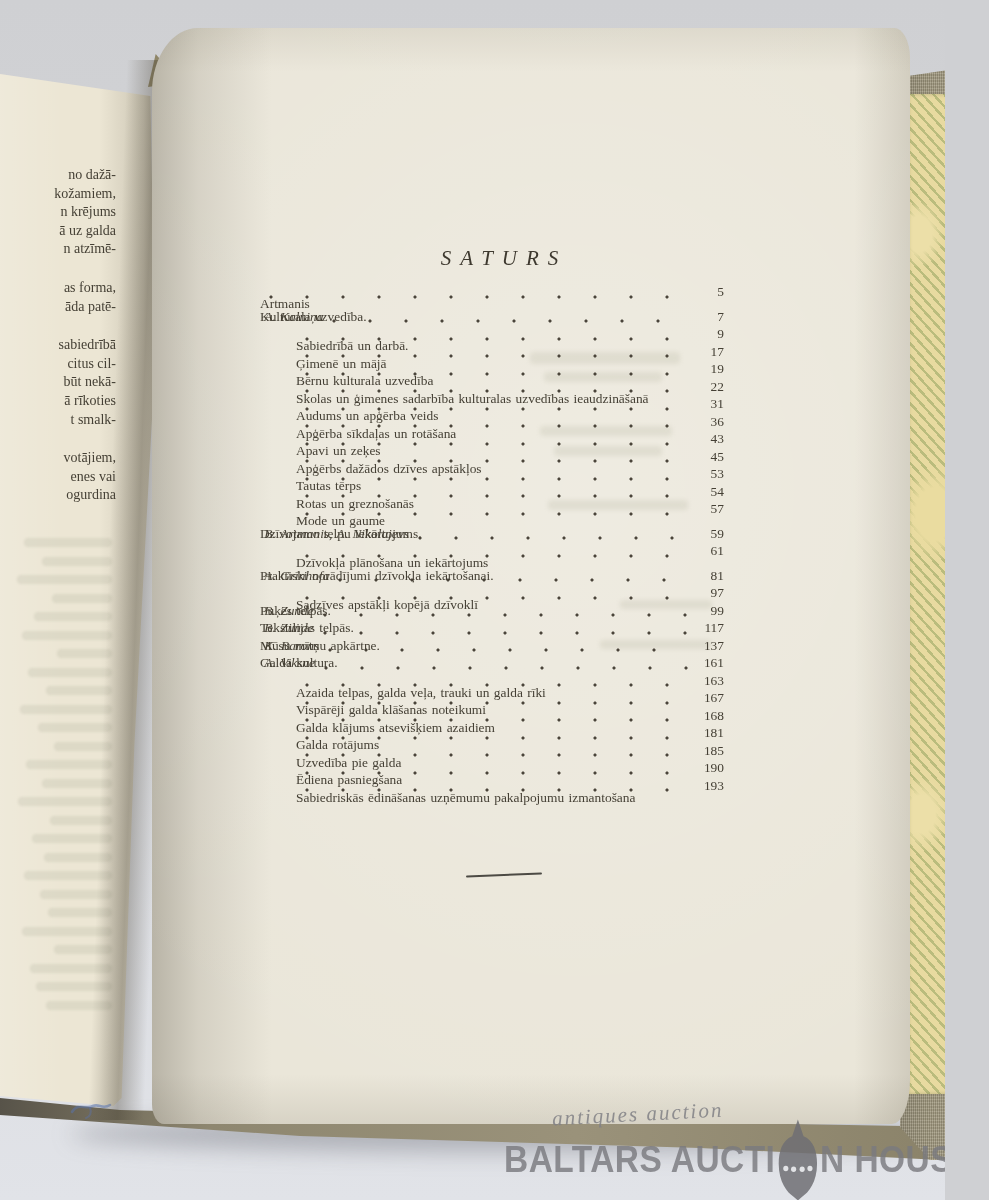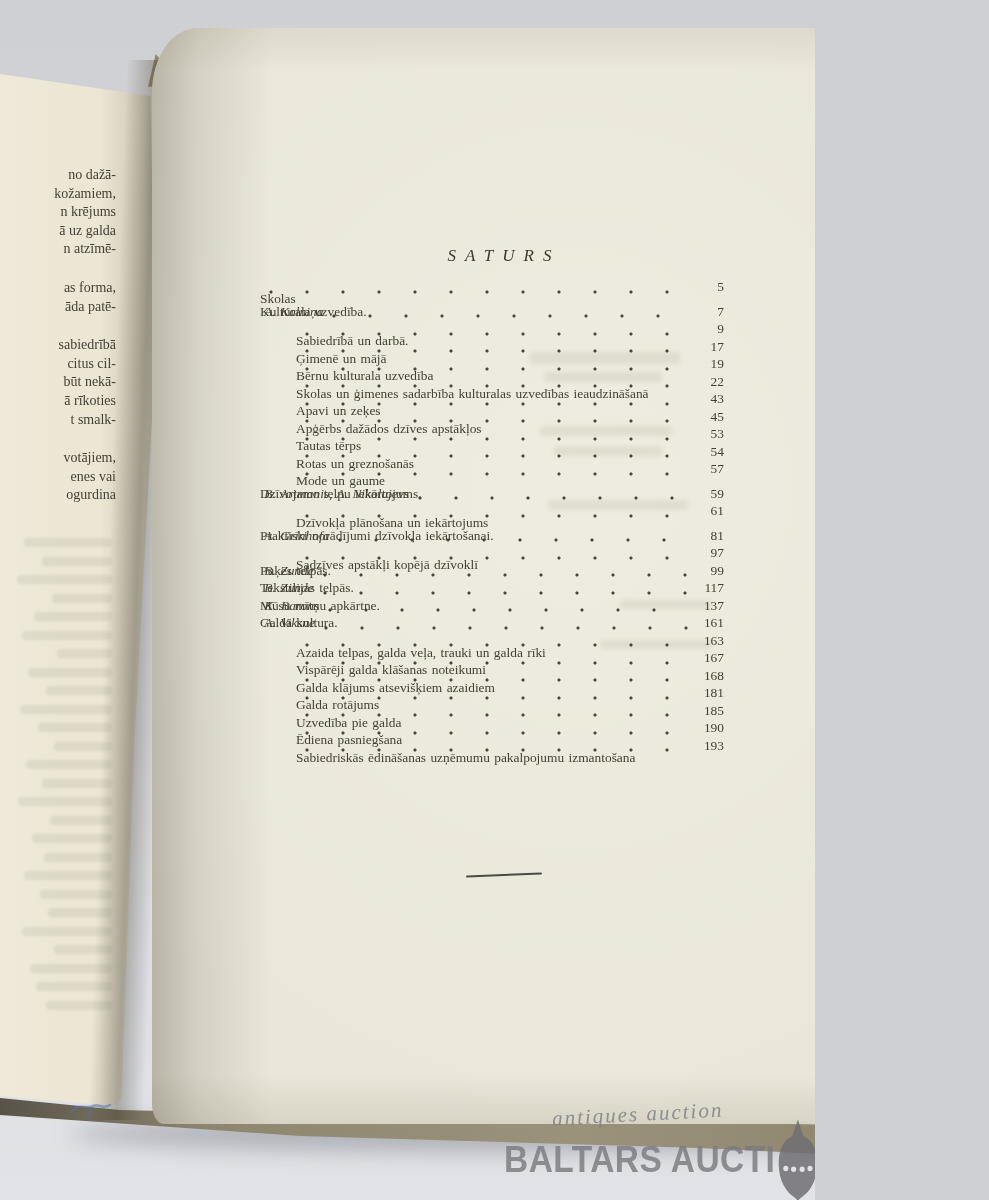--- a/index.html
+++ b/index.html
@@ -1,16 +1,16 @@
 <!DOCTYPE html>
 <html style="--background-top: #cfd0d3; --background-bottom: #e1e3e8; --paper: #eae6d9; --left-paper: #ece6d4; --ink: #454035; --cover-cloth: #a49c82; --endpaper: #e8daa0; --endpaper-pattern: #8c9e5a; --watermark-gray: rgba(122,122,127,.82); --pen-mark-blue: #5a72a8;"><head>
 <meta charset="utf-8">
 <style>
   html,body{margin:0;padding:0;background:#cfd0d3;}
-  .stage{position:relative;width:815px;height:1200px;overflow:hidden;
+  .stage{position:relative;width:945px;height:1200px;overflow:hidden;
     background:linear-gradient(180deg,var(--background-top,#cfd0d3) 0%,#d4d5d8 40%,var(--background-bottom,#e1e3e8) 100%);
     font-family:"Liberation Serif",serif;}
   .stage *{position:absolute;box-sizing:border-box;}
 
   
   .book-shadow{left:70px;top:1116px;width:880px;height:36px;background:rgba(95,97,108,.38);
     border-radius:50%;filter:blur(11px);}
 
   
   .cover-bottom{left:0;top:1080px;width:960px;height:90px;
@@ -64,21 +64,21 @@
       linear-gradient(90deg,rgba(80,74,60,.32) 0px,rgba(80,74,60,.14) 46px,rgba(80,74,60,0) 120px),
       linear-gradient(270deg,rgba(118,110,92,.22) 0px,rgba(118,110,92,0) 56px),
       linear-gradient(180deg,rgba(118,110,92,.12) 0px,rgba(118,110,92,0) 44px),
       linear-gradient(0deg,rgba(118,110,92,.16) 0px,rgba(118,110,92,0) 50px),
       var(--paper,#eae6d9);}
   .ghost{border-radius:4px;background:rgba(148,146,118,.15);filter:blur(2.2px);}
 
   
   .toc{left:108px;top:218px;width:464px;color:var(--ink,#454035);}
   .toc-title{position:static;display:block;text-align:center;padding-left:24px;
-    font-style:italic;font-size:17px;letter-spacing:9px;margin-bottom:13px;color:#3e392f;}
+    font-style:italic;font-size:21px;letter-spacing:9px;margin-bottom:13px;color:#3e392f;}
   .toc-list{position:static;display:block;}
   .row{position:static;display:flex;align-items:baseline;height:17.5px;
     font-size:13.4px;word-spacing:1px;white-space:nowrap;}
   .row.ind{padding-left:36px;font-family:Liberation Serif, serif;}
   .row.gap{margin-top:7px;}
   .row .t{position:static;flex:0 0 auto;}
   .row .auth{position:static;font-style:italic;}
   .row .leader{position:static;flex:1 1 auto;min-width:4px;height:13px;align-self:flex-end;
     margin:0 4px 1px 8px;
     background-image:radial-gradient(circle at 3px 9px,#4a443a 1.2px,rgba(0,0,0,0) 1.9px);
@@ -179,21 +179,21 @@
       <div class="ghost" style="left:396px;top:472px;width:140px;height:10px"></div>
       <div class="ghost" style="left:468px;top:572px;width:92px;height:9px"></div>
       <div class="ghost" style="left:448px;top:612px;width:112px;height:9px"></div>
     </div>
 
     <div class="toc">
       <span class="toc-title">SATURS</span>
       <div class="toc-list">
           <div class="row">
     <span class="t">
-              <span class="txt">Skolas</span>
+              <span class="txt">Artmanis</span>
             </span>
     <span class="leader"></span>
     <span class="pg">5</span>
   </div>
           <div class="row gap">
     <span class="t"><span class="txt">Kulturala uzvedība.</span><span class="auth">&nbsp;A. Kalniņa</span></span>
     <span class="leader"></span>
     <span class="pg">7</span>
   </div>
           <div class="row ind">
@@ -216,20 +216,34 @@
             </span>
     <span class="leader"></span>
     <span class="pg">19</span>
   </div>
           <div class="row ind">
     <span class="t">
               <span class="txt">Skolas un ģimenes sadarbība kulturalas uzvedības ieaudzināšanā</span>
             </span>
     <span class="leader"></span>
     <span class="pg">22</span>
+  </div>
+          <div class="row ind">
+    <span class="t">
+              <span class="txt">Audums un apģērba veids</span>
+            </span>
+    <span class="leader"></span>
+    <span class="pg">31</span>
+  </div>
+          <div class="row ind">
+    <span class="t">
+              <span class="txt">Apģērba sīkdaļas un rotāšana</span>
+            </span>
+    <span class="leader"></span>
+    <span class="pg">36</span>
   </div>
           <div class="row ind">
     <span class="t">
               <span class="txt">Apavi un zeķes</span>
             </span>
     <span class="leader"></span>
     <span class="pg">43</span>
   </div>
           <div class="row ind">
     <span class="t">

